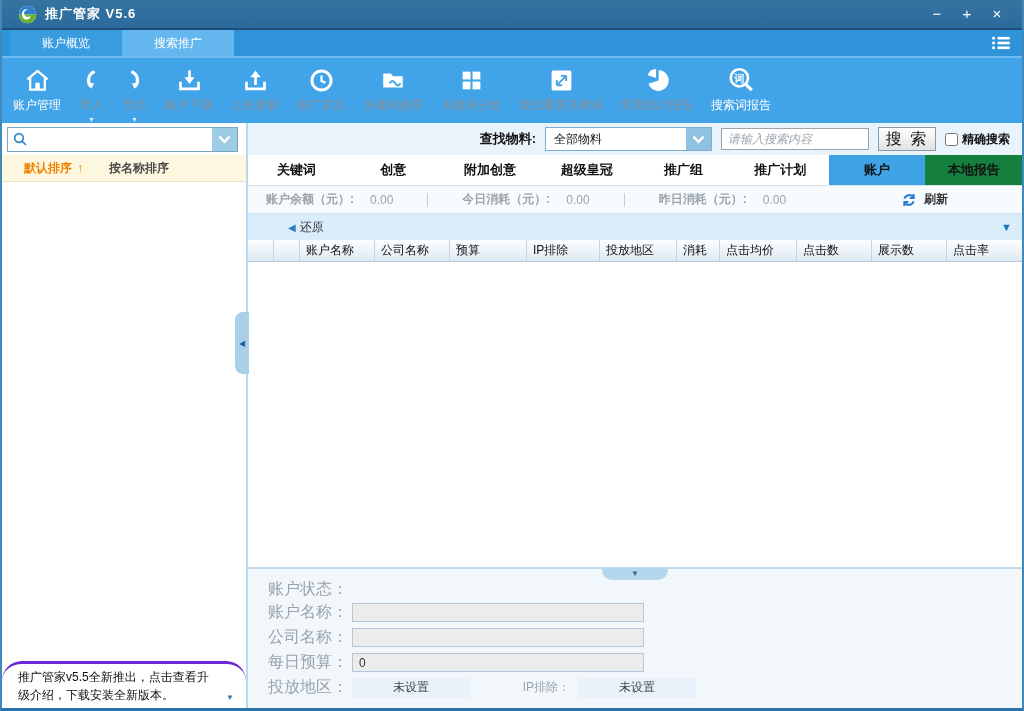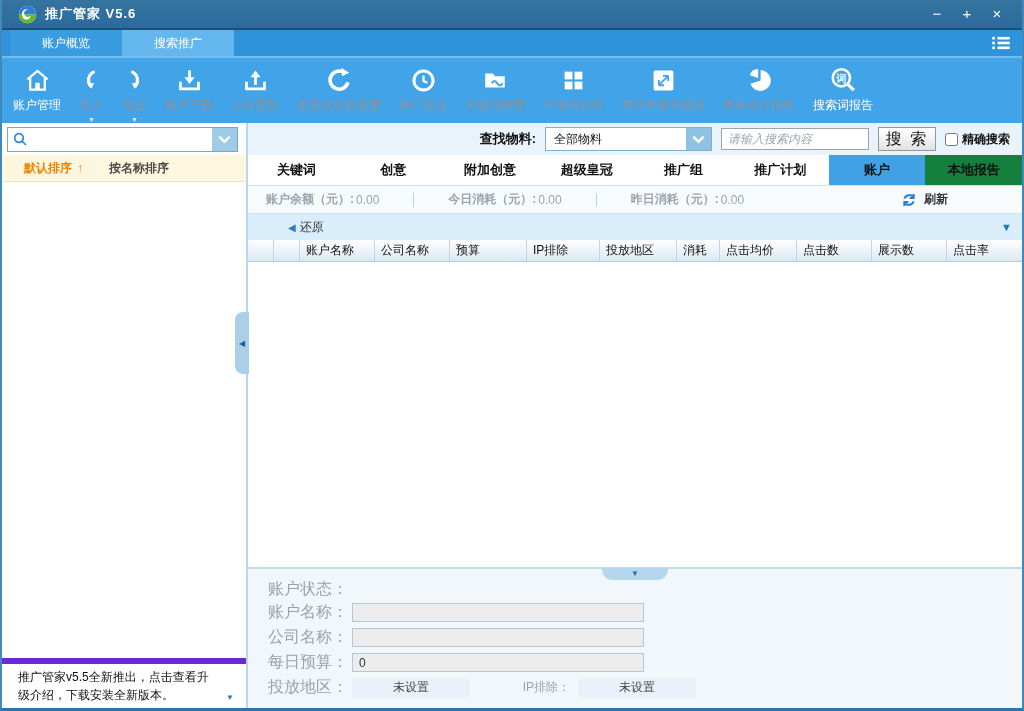--- a/index.html
+++ b/index.html
@@ -49,22 +49,22 @@
   .search-row{ height:32px; flex:0 0 32px; display:flex; align-items:center; padding-left:5px; }
   .combo{ flex:0 0 231px; height:25px; border:1px solid #7aa6c6; display:flex; background:#fff; }
   .combo .ic{ width:24px; display:flex; align-items:center; justify-content:center; }
   .combo input{ flex:1; border:none; outline:none; font-size:12px; min-width:0; }
   .combo .chev{ width:25px; background:#9ecbe6; display:flex; align-items:center; justify-content:center; }
   .sort-bar{ height:27px; flex:0 0 27px; background:#fdf7df; border-bottom:1px solid #eee3c4;
     display:flex; align-items:center; padding-left:22px; gap:26px; font-size:12px; }
   .sort-default{ color:#f08200; font-weight:bold; display:flex; gap:5px; align-items:center; }
   .sort-name{ color:#4a4a4a; font-weight:bold; }
   .sidebar-body{ flex:1; background:#fff; }
-  .news{ flex:0 0 46px; border-top:6px solid #6d28d9; position:relative;
-    padding:5px 28px 4px 16px; font-size:12px; color:#111; line-height:1.45; }
+  .news{ flex:0 0 46px; border-top:3px solid #6d28d9; position:relative;
+    padding:5px 28px 4px 16px; font-size:12px; color:#111; line-height:1.45;border-radius:20px; }
   .news .dn{ position:absolute; right:12px; bottom:4px; font-size:8px; color:#2e7cc0; }
   .v-divider{ width:2px; flex:0 0 2px; background:#b7d7ec; }
   .split-handle{ position:absolute; left:233px; top:189px; width:14px; height:62px;
     background:#a9cfe9; border-radius:8px 0 0 8px; display:flex; align-items:center;
     justify-content:center; color:#1f5f94; font-size:8px; z-index:6; }
   
   .main{ flex:1; min-width:0; display:flex; flex-direction:column; }
   .find-row{ height:32px; flex:0 0 32px; background:#e9f3fb; display:flex; align-items:center;
     justify-content:flex-end; padding-right:8px; gap:9px; }
   .find-label{ font-size:13px; font-weight:bold; color:#111; }
@@ -79,21 +79,21 @@
   .exact{ display:flex; align-items:center; gap:4px; margin-right:4px; }
   .exact input{ width:13px; height:13px; margin:0; }
   .exact span{ font-size:12px; font-weight:bold; color:#111; }
   .mat-tabs{ height:31px; flex:0 0 31px; background:#fff; border-bottom:1px solid #d5e2ec; display:flex; }
   .mat-tab{ flex:1; display:flex; align-items:center; justify-content:center; font-size:13px;
     font-weight:bold; color:#111; }
   .mat-tab.active{ background:#3fa2e4; }
   .mat-tab.alt{ background:#15803d; }
   .stats-row{ height:28px; flex:0 0 28px; background:#f7fbfe; border-bottom:1px solid #cfe0ee;
     display:flex; align-items:center; padding-left:18px; font-size:12px; color:#9ba4ac; }
-  .stat{ display:flex; gap:2px; align-items:center; }
+  .stat{ display:flex; gap:16px; align-items:center; }
   .stat .lb{ font-weight:bold; }
   .stat-sep{ width:1px; height:14px; background:#c4cdd4; margin:0 34px; }
   .refresh{ margin-left:auto; margin-right:74px; display:flex; align-items:center; gap:7px; }
   .refresh .rl{ font-size:12px; font-weight:bold; color:#333; }
   .restore-row{ height:26px; flex:0 0 26px; background:#d9edfb; display:flex; align-items:center;
     padding-left:40px; position:relative; }
   .restore-row .arr{ color:#2e7cc0; font-size:10px; margin-right:4px; }
   .restore-row .rl{ font-size:12px; color:#333; }
   .restore-row .dn{ position:absolute; right:10px; color:#1f77b4; font-size:11px; }
   .thead{ height:22px; flex:0 0 22px; display:flex; background:linear-gradient(#fdfeff,#dde9f2);
@@ -194,29 +194,20 @@
     </div>
     <div class="tb-item muted">
       <span class="tb-icon">
         <svg width="27" height="27" viewBox="0 0 24 24" fill="none" stroke="#fff" stroke-width="2.4">
           <path d="M12 8 V16"></path>
             <path d="M7.5 9 L12 3 L16.5 9" fill="#fff" stroke="none"></path>
             <path d="M4 13 V19.5 H20 V13"></path>
         </svg>
       </span>
       <span class="tb-label">上传更新</span>
-    </div>
-    <div class="tb-item muted">
-      <span class="tb-icon">
-        <svg width="29" height="29" viewBox="0 0 24 24" fill="none" stroke="#fff" stroke-width="3">
-          <path d="M19 13.5 A7.5 7.5 0 1 1 15.5 5.2"></path>
-            <path d="M13.5 1.5 L20 5.5 L14 8.5" fill="#fff" stroke="none"></path>
-        </svg>
-      </span>
-      <span class="tb-label">更新状态质量度</span>
     </div>
     <div class="tb-item muted">
       <span class="tb-icon">
         <svg width="27" height="27" viewBox="0 0 24 24" fill="none" stroke="#fff">
           <circle cx="12" cy="12" r="8.5" stroke-width="2.6"></circle>
             <path d="M12 7.5 V12.5 L15.5 14" stroke-width="2"></path>
         </svg>
       </span>
       <span class="tb-label">推广实况</span>
     </div>

